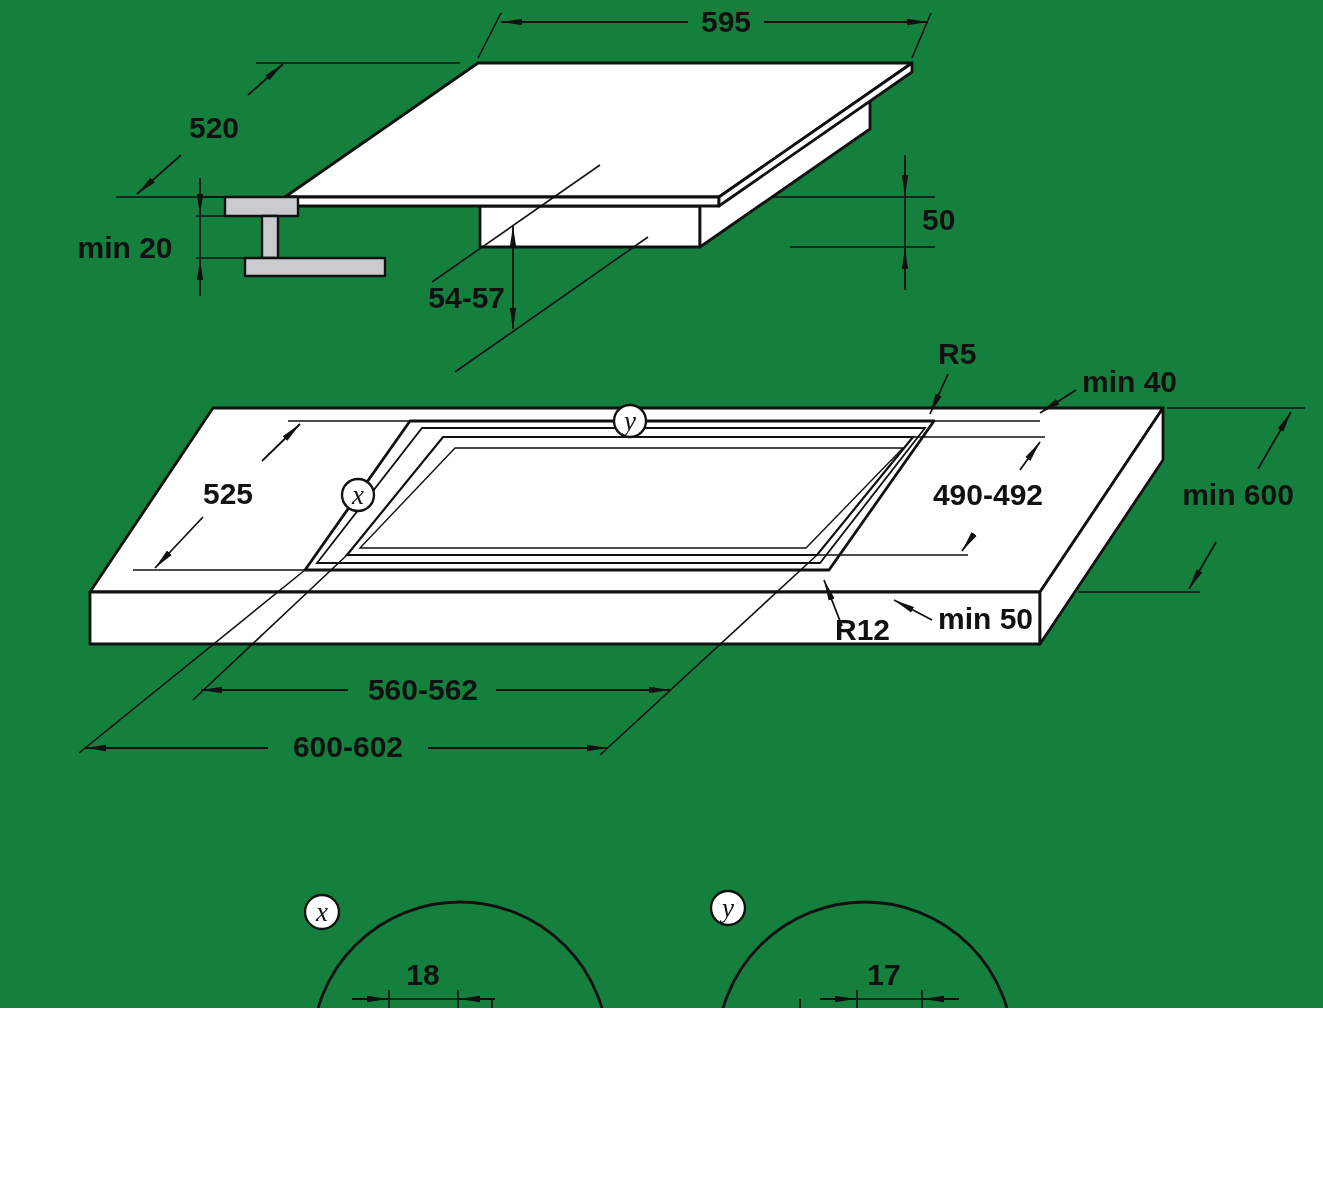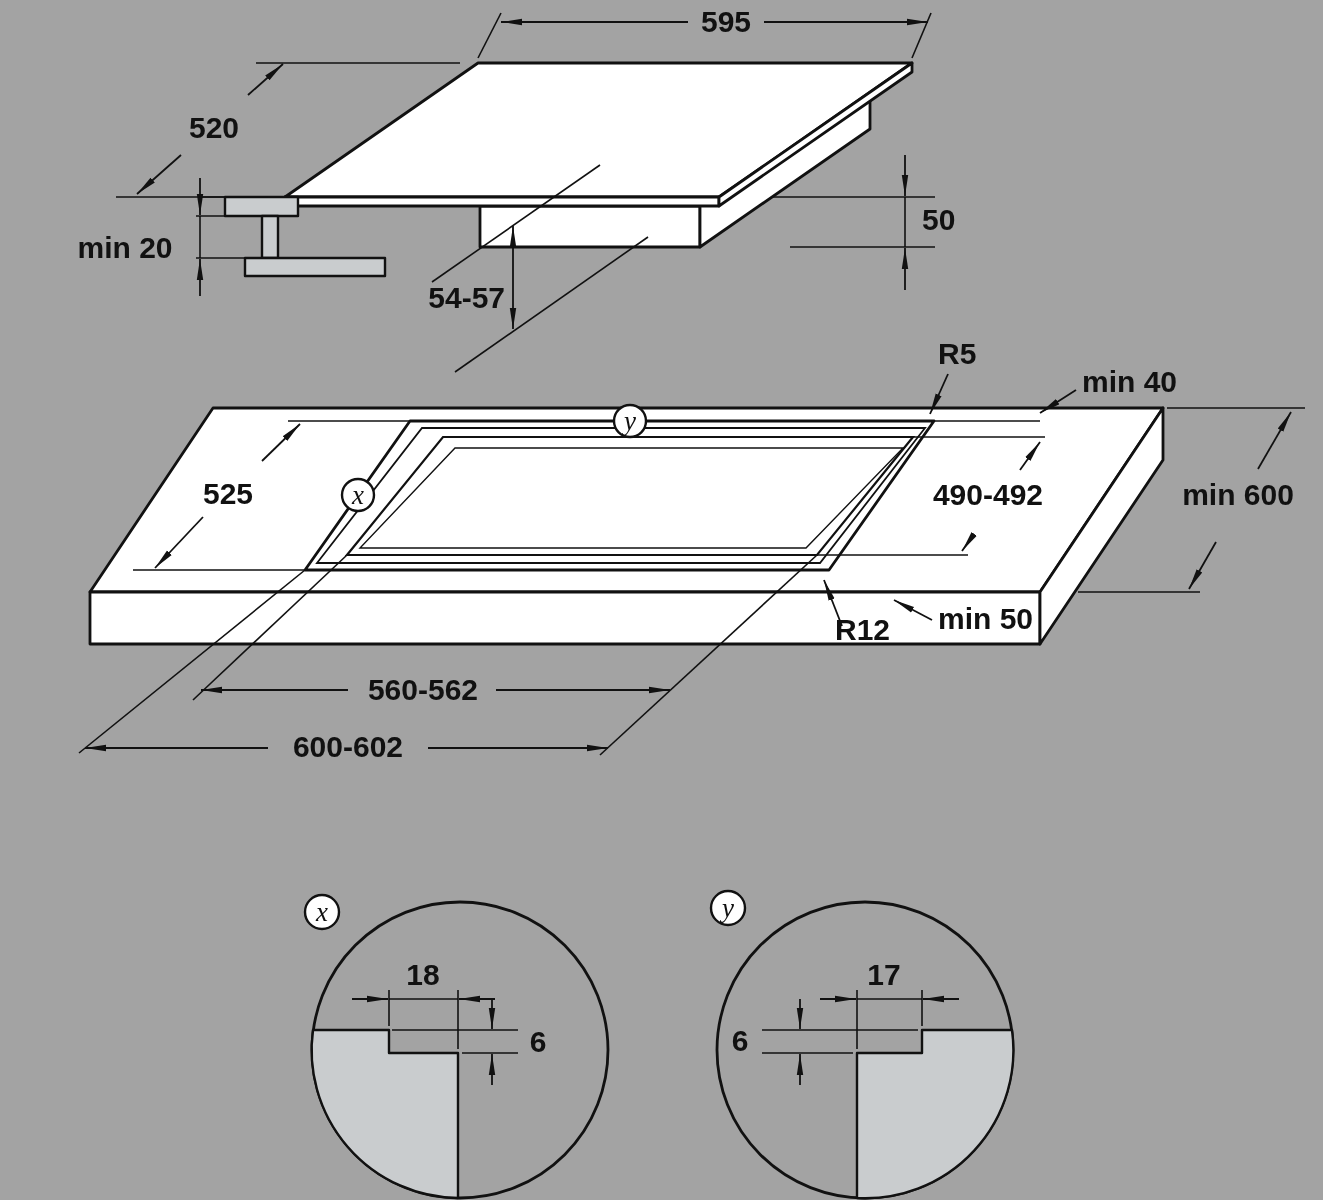--- a/index.html
+++ b/index.html
@@ -1,16 +1,16 @@
 <!DOCTYPE html>
 <html><head>
 <meta charset="utf-8">
 <style>
   html,body{margin:0;padding:0;background:#fff}
-  .canvas{position:relative;width:1323px;height:1200px;background:#a3a3a3;overflow:hidden;font-family:"Liberation Sans",sans-serif}
+  .canvas{position:relative;width:1323px;height:1008px;background:#15803d;overflow:hidden;font-family:"Liberation Sans",sans-serif}
   svg{display:block}
   .face{fill:#fff;stroke:#111;stroke-width:2.8;stroke-linejoin:round}
   .ln{fill:none;stroke:#111;stroke-width:2.8;stroke-linecap:round;stroke-linejoin:round}
   .mid{fill:none;stroke:#111;stroke-width:1.8}
   .innr{fill:none;stroke:#111;stroke-width:2.2}
   .hint{fill:none;stroke:#111;stroke-width:1.4}
   .thin{fill:none;stroke:#111;stroke-width:1.6}
   .dim{fill:none;stroke:#111;stroke-width:1.8}
   .gray{fill:#c9ccce;stroke:#111;stroke-width:2.4;stroke-linejoin:round}
   .mcirc{fill:#fff;stroke:#111;stroke-width:2.4}

